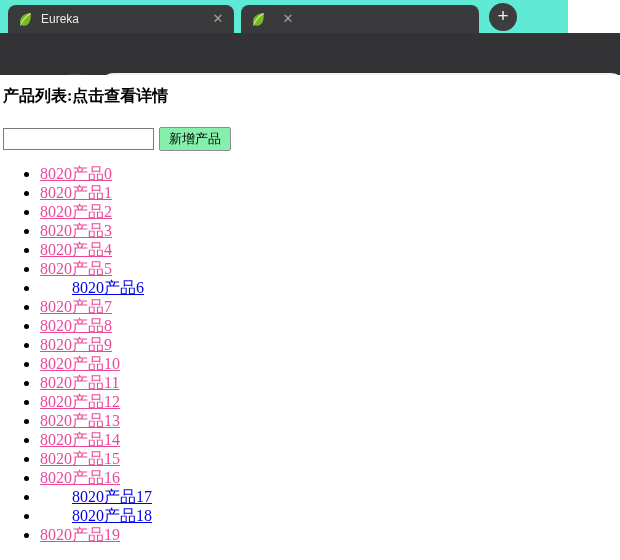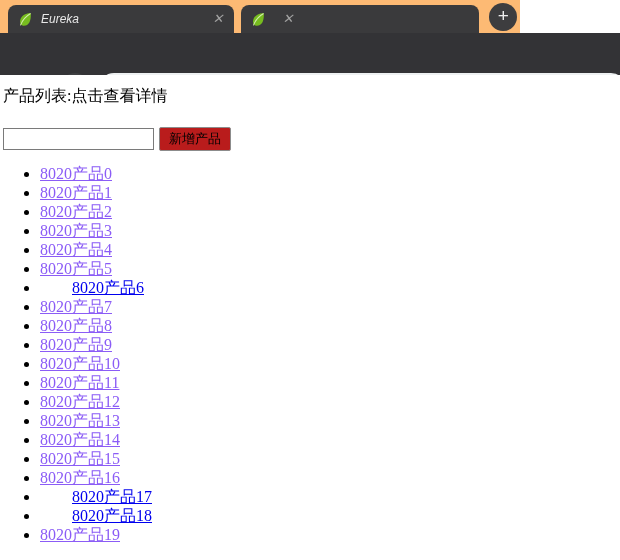--- a/index.html
+++ b/index.html
@@ -7,23 +7,22 @@
   body {
     width: 620px; height: 560px; overflow: hidden;
     background: #fff;
     font-family: "Liberation Sans", sans-serif;
     position: relative;
   }
   .window { position: absolute; inset: 0; }
 
   
   .tabbar {
-    position: absolute; top: 0; left: 0; width: 520px; height: 33px;
-    background: #fdba74;
-    font-style: italic;
+    position: absolute; top: 0; left: 0; width: 568px; height: 33px;
+    background: #5eead4;
   }
   .tab {
     position: absolute; top: 5px; height: 28px;
     background: #3a3a3c;
     border-radius: 8px 8px 0 0;
     display: flex; align-items: center;
     padding: 0 8px 0 10px;
     cursor: default;
   }
   .tab-eureka { left: 8px; width: 226px; }
@@ -74,47 +73,47 @@
 
   
   .content {
     position: absolute; top: 75px; left: 0; width: 620px; height: 485px;
     background: #ffffff;
     font-family: "Liberation Serif", "DejaVu Serif", serif;
     color: #000;
   }
   .page-heading {
     margin: 11px 0 0 3px;
-    font-size: 16px; font-weight: normal; line-height: 19px;
+    font-size: 16px; font-weight: bold; line-height: 19px;
   }
   .form-row {
     margin: 22px 0 0 3px;
     display: flex; align-items: center; height: 24px;
   }
   .product-input {
     width: 151px; height: 22px;
     border: 1px solid #7a7a7a; background: #fff;
     padding: 1px 3px; font-size: 13px;
     font-family: "Liberation Sans", sans-serif;
   }
   .add-btn {
     margin-left: 5px; height: 24px;
     padding: 2px 9px;
-    background: #b91c1c; border: 1px solid #8c8c8c; border-radius: 2px;
+    background: #86efac; border: 1px solid #8c8c8c; border-radius: 2px;
     font-size: 13px; color: #000;
     font-family: "Liberation Sans", sans-serif;
   }
   ul.product-list {
     margin: 13px 0 0 0; padding: 0 0 0 40px;
     list-style: disc;
   }
   ul.product-list li { line-height: 19px; font-size: 16px; }
   ul.product-list a { text-decoration: underline; cursor: pointer; }
   ul.product-list a.unvisited { color: #0000EE; margin-left: 32px; }
-  ul.product-list a.visited { color: #8b5cf6; }
+  ul.product-list a.visited { color: #ec4899; }
 </style>
 </head>
 <body>
 
 <div class="window">
 
   <div class="tabbar">
 
     <div class="tab tab-eureka">
       <svg class="favicon" viewBox="0 0 16 16">

